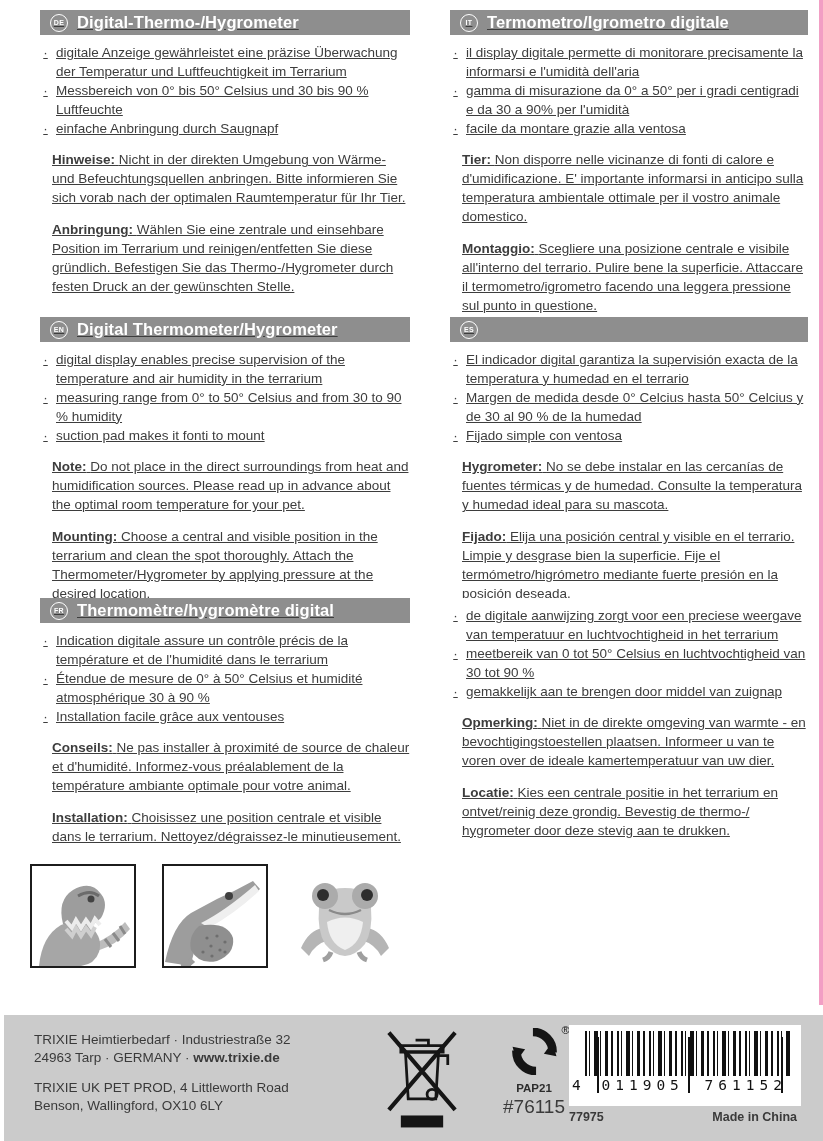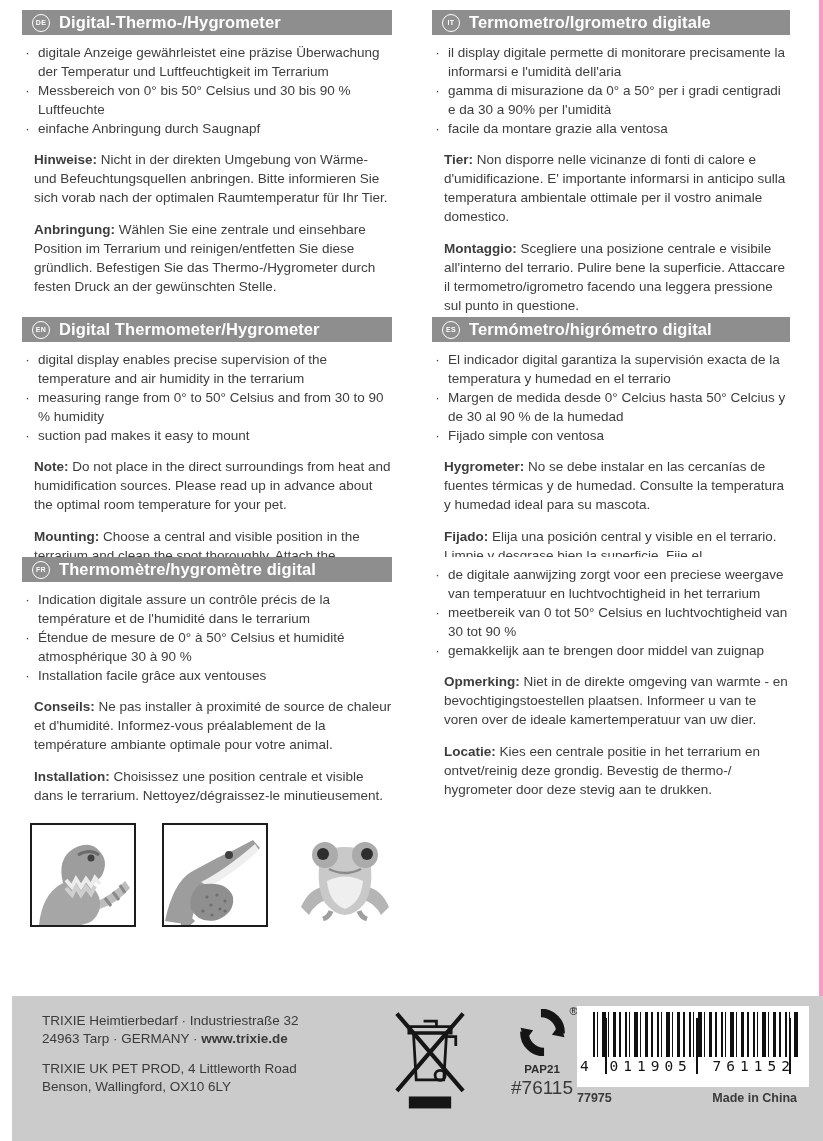--- a/index.html
+++ b/index.html
@@ -1,42 +1,42 @@
 <!DOCTYPE html>
 <html><head>
 <meta charset="utf-8">
 <style>
   html,body{margin:0;padding:0;background:#ffffff;}
   .page{position:relative;width:823px;height:1141px;background:#ffffff;overflow:hidden;
         font-family:"Liberation Sans","DejaVu Sans",sans-serif;color:#3d3d3d;}
   .edge-strip{position:absolute;right:0;top:0;width:4px;height:1005px;background:#f29ec4;}
 
-  .grid{display:grid;grid-template-columns:370px 358px;column-gap:40px;padding:10px 25px 0 22px;}
+  .grid{display:grid;grid-template-columns:370px 358px;column-gap:40px;padding:10px 25px 0 40px;text-decoration:underline;}
   .sec{overflow:hidden;}
-  .r1{height:307px}.r2{height:240px}.r3{height:250px}
+  .r1{height:307px}.r2{height:281px}.r3{height:250px}
 
   .sec-header{display:flex;align-items:center;gap:9px;background:#8e8e8e;color:#ffffff;
               padding:3px 10px;height:19px;}
   .lang-badge{flex:0 0 auto;width:16px;height:16px;border:1.5px solid #ffffff;border-radius:50%;
               display:flex;align-items:center;justify-content:center;font-size:7px;font-weight:bold;
               letter-spacing:.3px;}
   .sec-title{margin:0;font-size:16.5px;font-weight:bold;letter-spacing:.1px;white-space:nowrap;}
 
   ul.bullets{margin:9px 0 0 0;padding:0 0 0 2px;list-style:none;}
   ul.bullets li{display:flex;gap:7px;font-size:13.5px;line-height:1.4;}
   .dot{flex:0 0 7px;text-align:center;}
   .para{margin:13px 0 0 12px;font-size:13.5px;line-height:1.4;}
   .para b{font-weight:bold;}
 
   .photo-row{display:flex;gap:26px;margin:16px 0 0 30px;}
   .photo{width:102px;height:100px;background:#ffffff;}
   .framed{border:2px solid #1c1c1c;}
   .photo svg{display:block;width:100%;height:100%;}
 
-  .footer{position:absolute;left:12px;right:0;bottom:0;height:145px;background:#cbcbcb;color:#3a3a3a;}
+  .footer{position:absolute;left:4px;right:0;bottom:0;height:126px;background:#cbcbcb;color:#3a3a3a;}
   .addr{position:absolute;left:30px;top:16px;font-size:13.5px;line-height:1.34;}
   .addr p{margin:0;}
   .addr p + p{margin-top:12px;}
   .site{font-weight:bold;}
 
   .marks{position:absolute;left:318px;top:7px;color:#161616;}
   .ukca{font-family:"DejaVu Sans",sans-serif;font-weight:900;font-size:21px;line-height:.88;letter-spacing:1px;}
   .ce{font-family:"DejaVu Sans",sans-serif;font-weight:bold;font-size:27px;letter-spacing:6px;margin-top:9px;}
 
   .weee{position:absolute;left:372px;top:4px;}
@@ -123,31 +123,30 @@
         <li>
             <span class="dot">·</span>
             <span>digital display enables precise supervision of the temperature and air humidity in the terrarium</span>
           </li>
         <li>
             <span class="dot">·</span>
             <span>measuring range from 0° to 50° Celsius and from 30 to 90 % humidity</span>
           </li>
         <li>
             <span class="dot">·</span>
-            <span>suction pad makes it easy to mount</span>
+            <span>suction pad makes it fonti to mount</span>
           </li>
       </ul>
       <p class="para"><b>Note:</b> <span>Do not place in the direct surroundings from heat and humidification sources. Please read up in advance about the optimal room temperature for your pet.</span></p>
       <p class="para"><b>Mounting:</b> <span>Choose a central and visible position in the terrarium and clean the spot thoroughly. Attach the Thermometer/Hygrometer by applying pressure at the desired location.</span></p>
     </section>
 
     <section class="sec r2">
       <header class="sec-header">
         <span class="lang-badge">ES</span>
-        <h2 class="sec-title">Termómetro/higrómetro digital</h2>
       </header>
       <ul class="bullets">
         <li>
             <span class="dot">·</span>
             <span>El indicador digital garantiza la supervisión exacta de la temperatura y humedad en el terrario</span>
           </li>
         <li>
             <span class="dot">·</span>
             <span>Margen de medida desde 0° Celcius hasta 50° Celcius y de 30 al 90 % de la humedad</span>
           </li>

